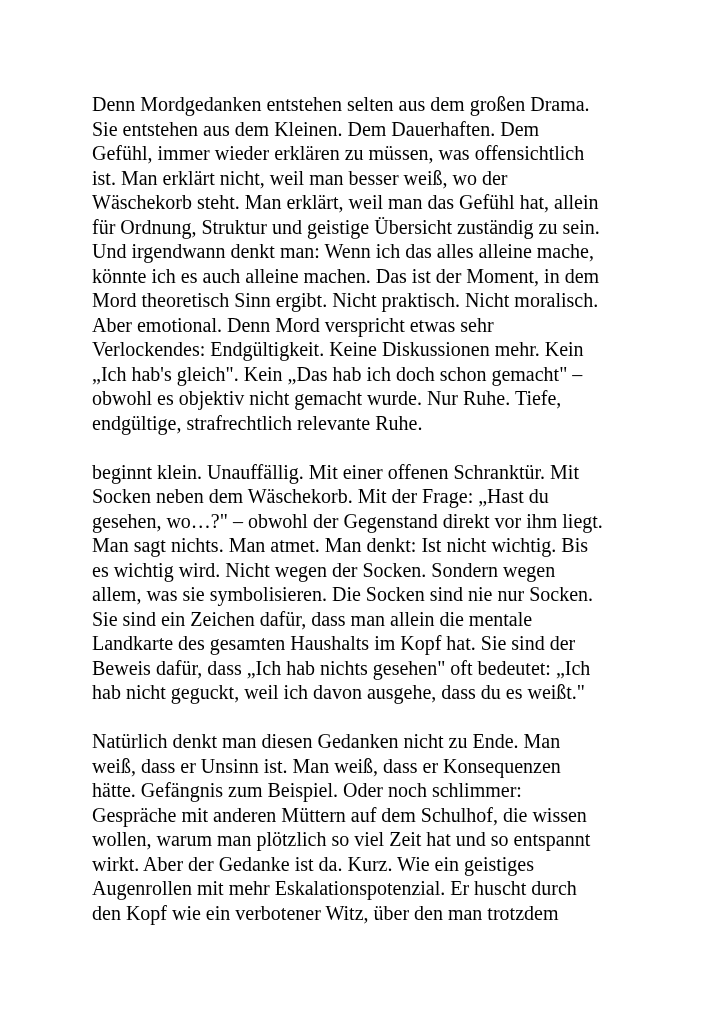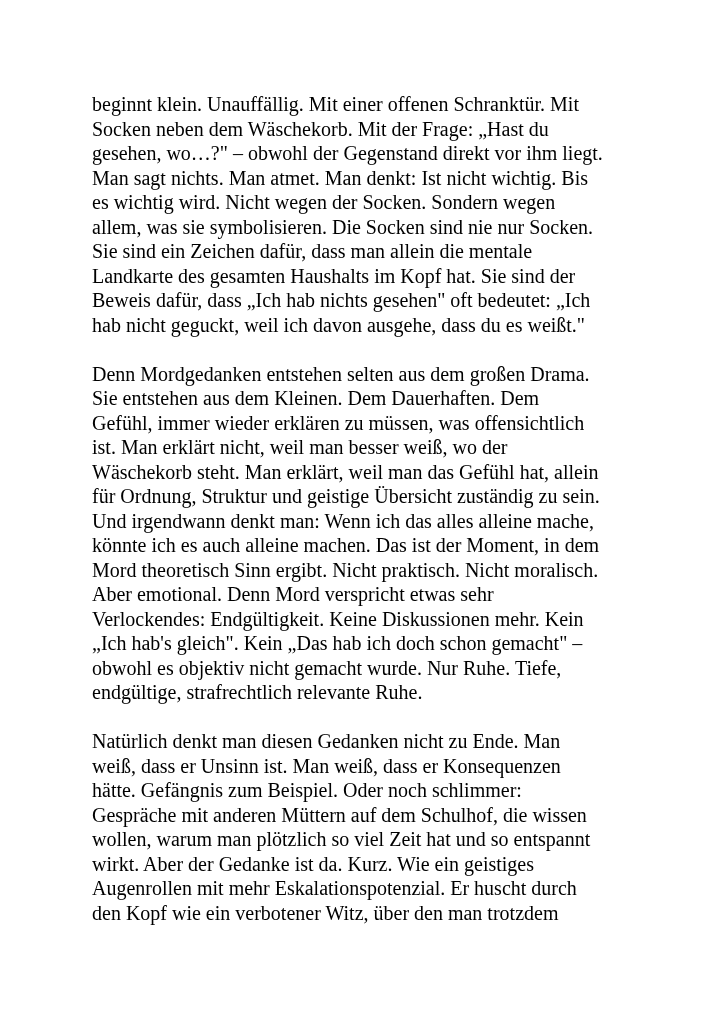--- a/index.html
+++ b/index.html
@@ -31,44 +31,44 @@
   }
   .text-block p:last-child {
     margin-bottom: 12px;
   }
 </style>
 </head>
 <body>
 
 <div class="page">
   <div class="text-block">
-    <p>beginnt klein. Unauffällig. Mit einer offenen Schranktür. Mit
-Socken neben dem Wäschekorb. Mit der Frage: „Hast du
-gesehen, wo…?" – obwohl der Gegenstand direkt vor ihm liegt.
-Man sagt nichts. Man atmet. Man denkt: Ist nicht wichtig. Bis
-es wichtig wird. Nicht wegen der Socken. Sondern wegen
-allem, was sie symbolisieren. Die Socken sind nie nur Socken.
-Sie sind ein Zeichen dafür, dass man allein die mentale
-Landkarte des gesamten Haushalts im Kopf hat. Sie sind der
-Beweis dafür, dass „Ich hab nichts gesehen" oft bedeutet: „Ich
-hab nicht geguckt, weil ich davon ausgehe, dass du es weißt."</p>
     <p>Denn Mordgedanken entstehen selten aus dem großen Drama.
 Sie entstehen aus dem Kleinen. Dem Dauerhaften. Dem
 Gefühl, immer wieder erklären zu müssen, was offensichtlich
 ist. Man erklärt nicht, weil man besser weiß, wo der
 Wäschekorb steht. Man erklärt, weil man das Gefühl hat, allein
 für Ordnung, Struktur und geistige Übersicht zuständig zu sein.
 Und irgendwann denkt man: Wenn ich das alles alleine mache,
 könnte ich es auch alleine machen. Das ist der Moment, in dem
 Mord theoretisch Sinn ergibt. Nicht praktisch. Nicht moralisch.
 Aber emotional. Denn Mord verspricht etwas sehr
 Verlockendes: Endgültigkeit. Keine Diskussionen mehr. Kein
 „Ich hab's gleich". Kein „Das hab ich doch schon gemacht" –
 obwohl es objektiv nicht gemacht wurde. Nur Ruhe. Tiefe,
 endgültige, strafrechtlich relevante Ruhe.</p>
+    <p>beginnt klein. Unauffällig. Mit einer offenen Schranktür. Mit
+Socken neben dem Wäschekorb. Mit der Frage: „Hast du
+gesehen, wo…?" – obwohl der Gegenstand direkt vor ihm liegt.
+Man sagt nichts. Man atmet. Man denkt: Ist nicht wichtig. Bis
+es wichtig wird. Nicht wegen der Socken. Sondern wegen
+allem, was sie symbolisieren. Die Socken sind nie nur Socken.
+Sie sind ein Zeichen dafür, dass man allein die mentale
+Landkarte des gesamten Haushalts im Kopf hat. Sie sind der
+Beweis dafür, dass „Ich hab nichts gesehen" oft bedeutet: „Ich
+hab nicht geguckt, weil ich davon ausgehe, dass du es weißt."</p>
     <p>Natürlich denkt man diesen Gedanken nicht zu Ende. Man
 weiß, dass er Unsinn ist. Man weiß, dass er Konsequenzen
 hätte. Gefängnis zum Beispiel. Oder noch schlimmer:
 Gespräche mit anderen Müttern auf dem Schulhof, die wissen
 wollen, warum man plötzlich so viel Zeit hat und so entspannt
 wirkt. Aber der Gedanke ist da. Kurz. Wie ein geistiges
 Augenrollen mit mehr Eskalationspotenzial. Er huscht durch
 den Kopf wie ein verbotener Witz, über den man trotzdem</p>
   </div>
 </div>

